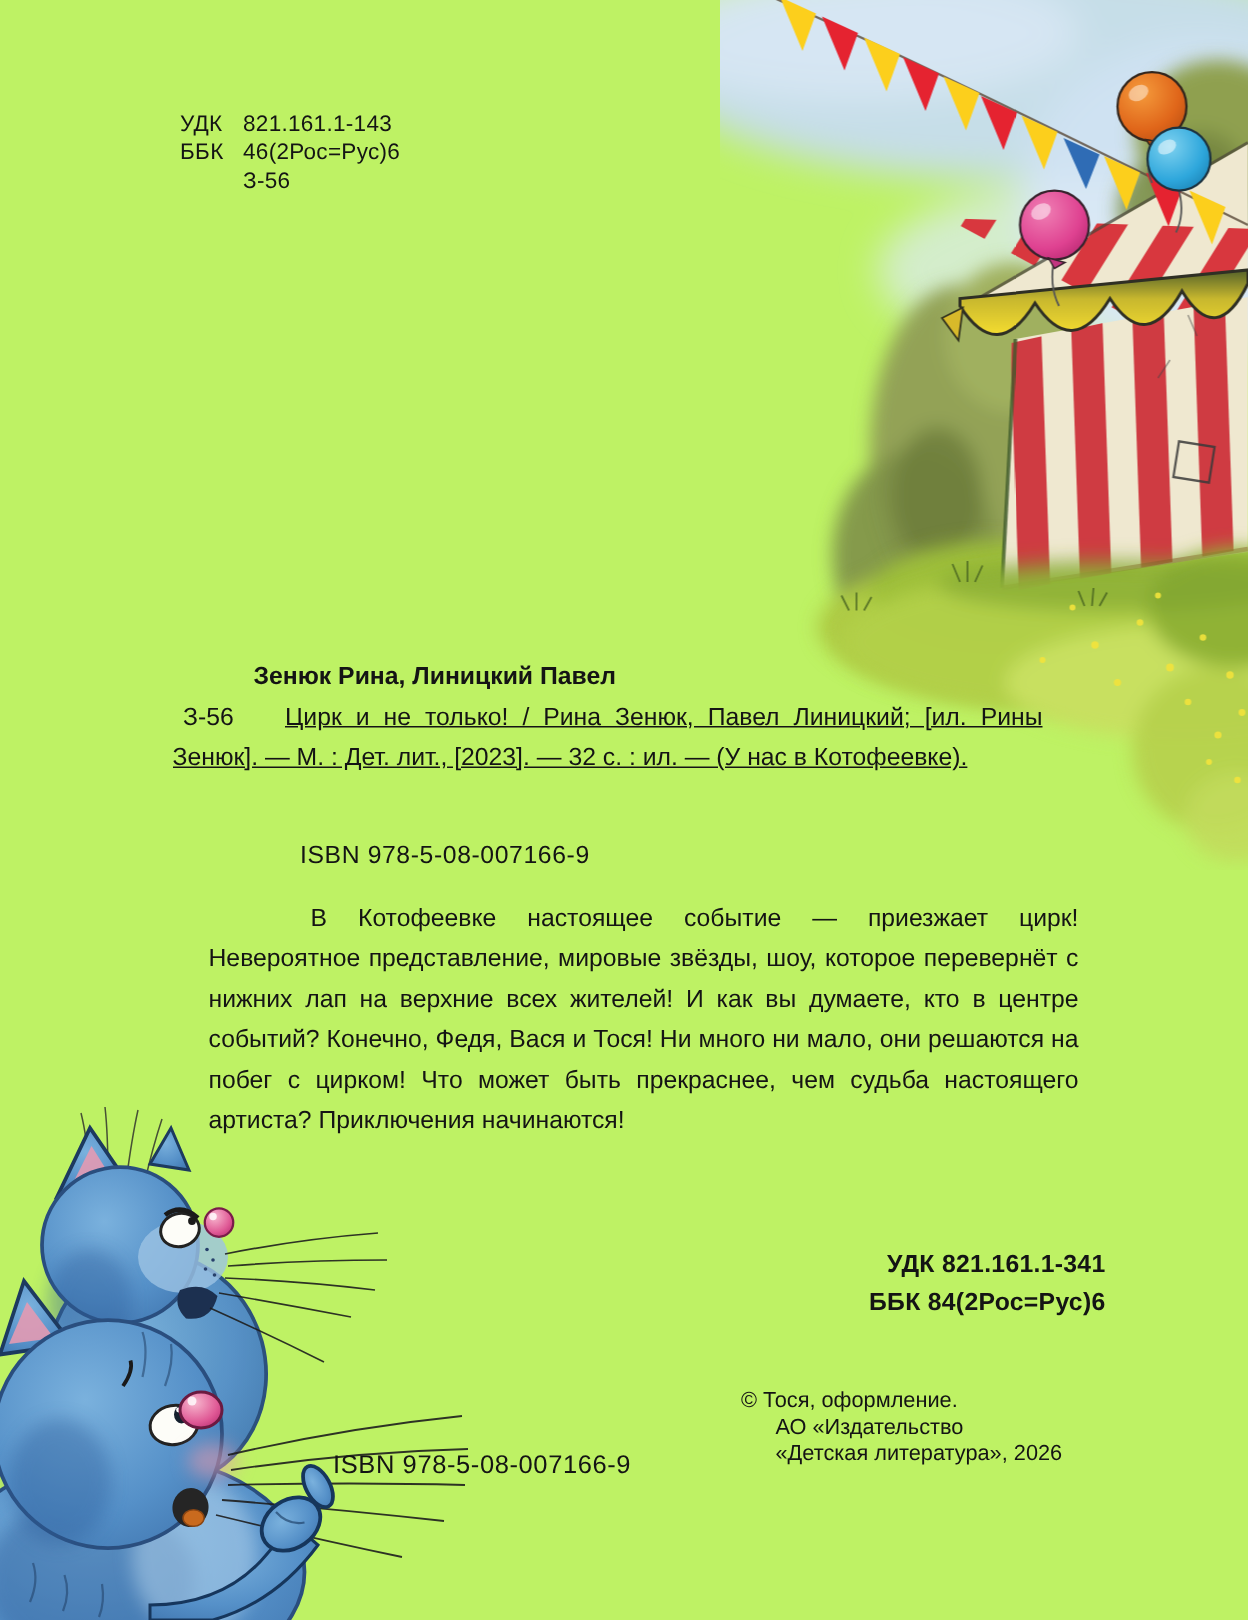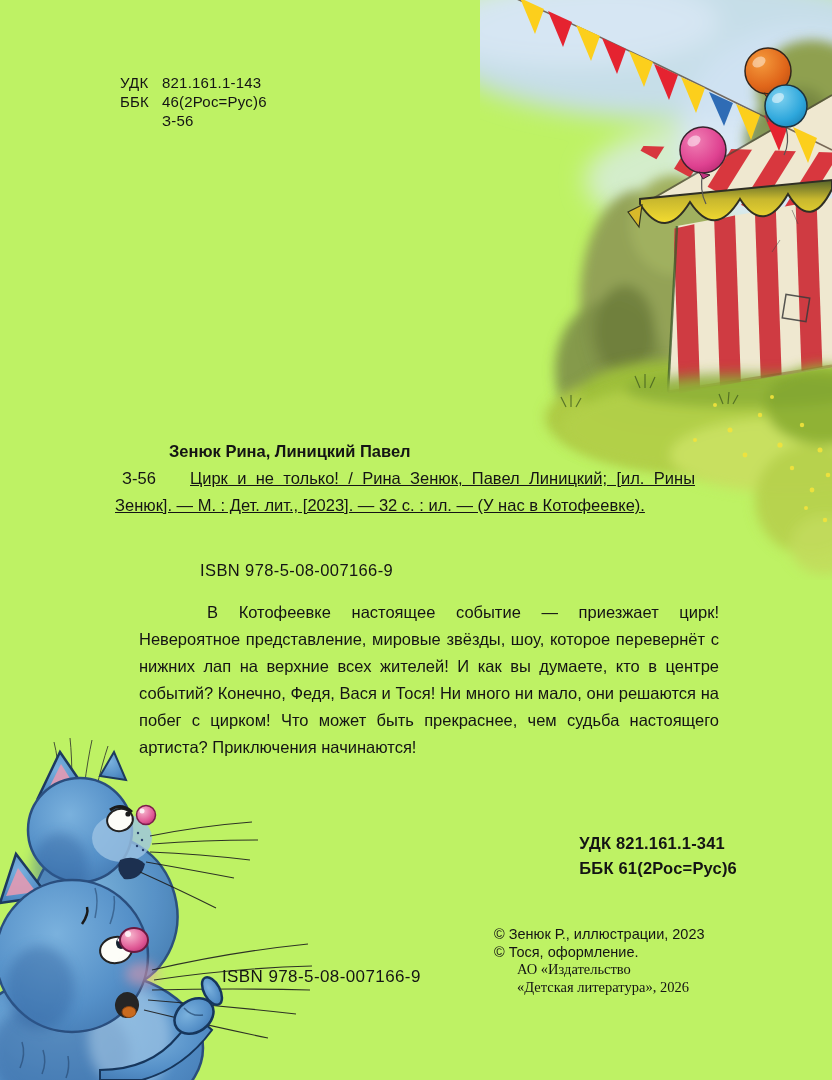--- a/index.html
+++ b/index.html
@@ -16,23 +16,23 @@
   .codes-top .lbl{width:42px;}
   .codes-top .sign{margin-left:42px;}
   
   .bib{left:115px;top:438px;width:580px;font-size:16.5px;line-height:27px;}
   .bib .authors{font-weight:bold;margin-left:54px;}
   .bib .desc{text-align:justify;text-align-last:left;text-indent:75px;text-decoration:underline;}
   .bib-sign{left:122px;top:465px;font-size:16.5px;line-height:27px;}
   .isbn-mid{left:200px;top:561px;font-size:16.5px;letter-spacing:.4px;}
   .annotation{left:115px;top:599px;width:580px;font-size:16.5px;line-height:27px;
     text-align:justify;text-align-last:left;text-indent:68px;margin-left:24px;}
-  .codes-bottom{right:95px;top:831px;font-size:16.5px;font-weight:bold;line-height:25px;text-align:left;letter-spacing:.2px;}
+  .codes-bottom{right:95px;top:831px;font-size:16.5px;font-weight:bold;line-height:25px;text-align:right;letter-spacing:.2px;}
   .copyright{left:494px;top:926px;font-size:14.5px;line-height:17.5px;}
-  .copyright .ind{padding-left:23px;font-family:Liberation Serif, serif;}
+  .copyright .ind{padding-left:23px;}
   .isbn-bottom{left:222px;top:967px;font-size:17px;letter-spacing:.4px;}
   svg{display:block;}
   .illu{z-index:1;}
 </style>
 </head>
 <body>
 
 <div class="page">
 
   <svg class="abs illu" style="left:480px;top:0;" width="352" height="580" viewBox="0 0 352 580">
@@ -305,25 +305,24 @@
     <div class="authors">Зенюк Рина, Линицкий Павел</div>
     <div class="desc">Цирк и не только! / Рина Зенюк, Павел Линицкий; [ил. Рины Зенюк]. — М. : Дет. лит., [2023]. — 32 с. : ил. — (У нас в Котофеевке).</div>
   </div>
 
   <div class="abs txt isbn-mid">ISBN 978-5-08-007166-9</div>
 
   <div class="abs txt annotation">В Котофеевке настоящее событие — приезжает цирк! Невероятное представление, мировые звёзды, шоу, которое перевернёт с нижних лап на верхние всех жителей! И как вы думаете, кто в центре событий? Конечно, Федя, Вася и Тося! Ни много ни мало, они решаются на побег с цирком! Что может быть прекраснее, чем судьба настоящего артиста? Приключения начинаются!</div>
 
   <div class="abs txt codes-bottom">
     <div>УДК 821.161.1-341</div>
-    <div>ББК 61(2Рос=Рус)6</div>
+    <div>ББК 84(2Рос=Рус)6</div>
   </div>
 
   <div class="abs txt copyright">
-    <div>© Зенюк Р., иллюстрации, 2023</div>
     <div>© Тося, оформление.</div>
     <div class="ind">АО «Издательство</div>
     <div class="ind">«Детская литература», 2026</div>
   </div>
 
   <div class="abs txt isbn-bottom">ISBN 978-5-08-007166-9</div>
 
 </div>
 
 </body></html>

